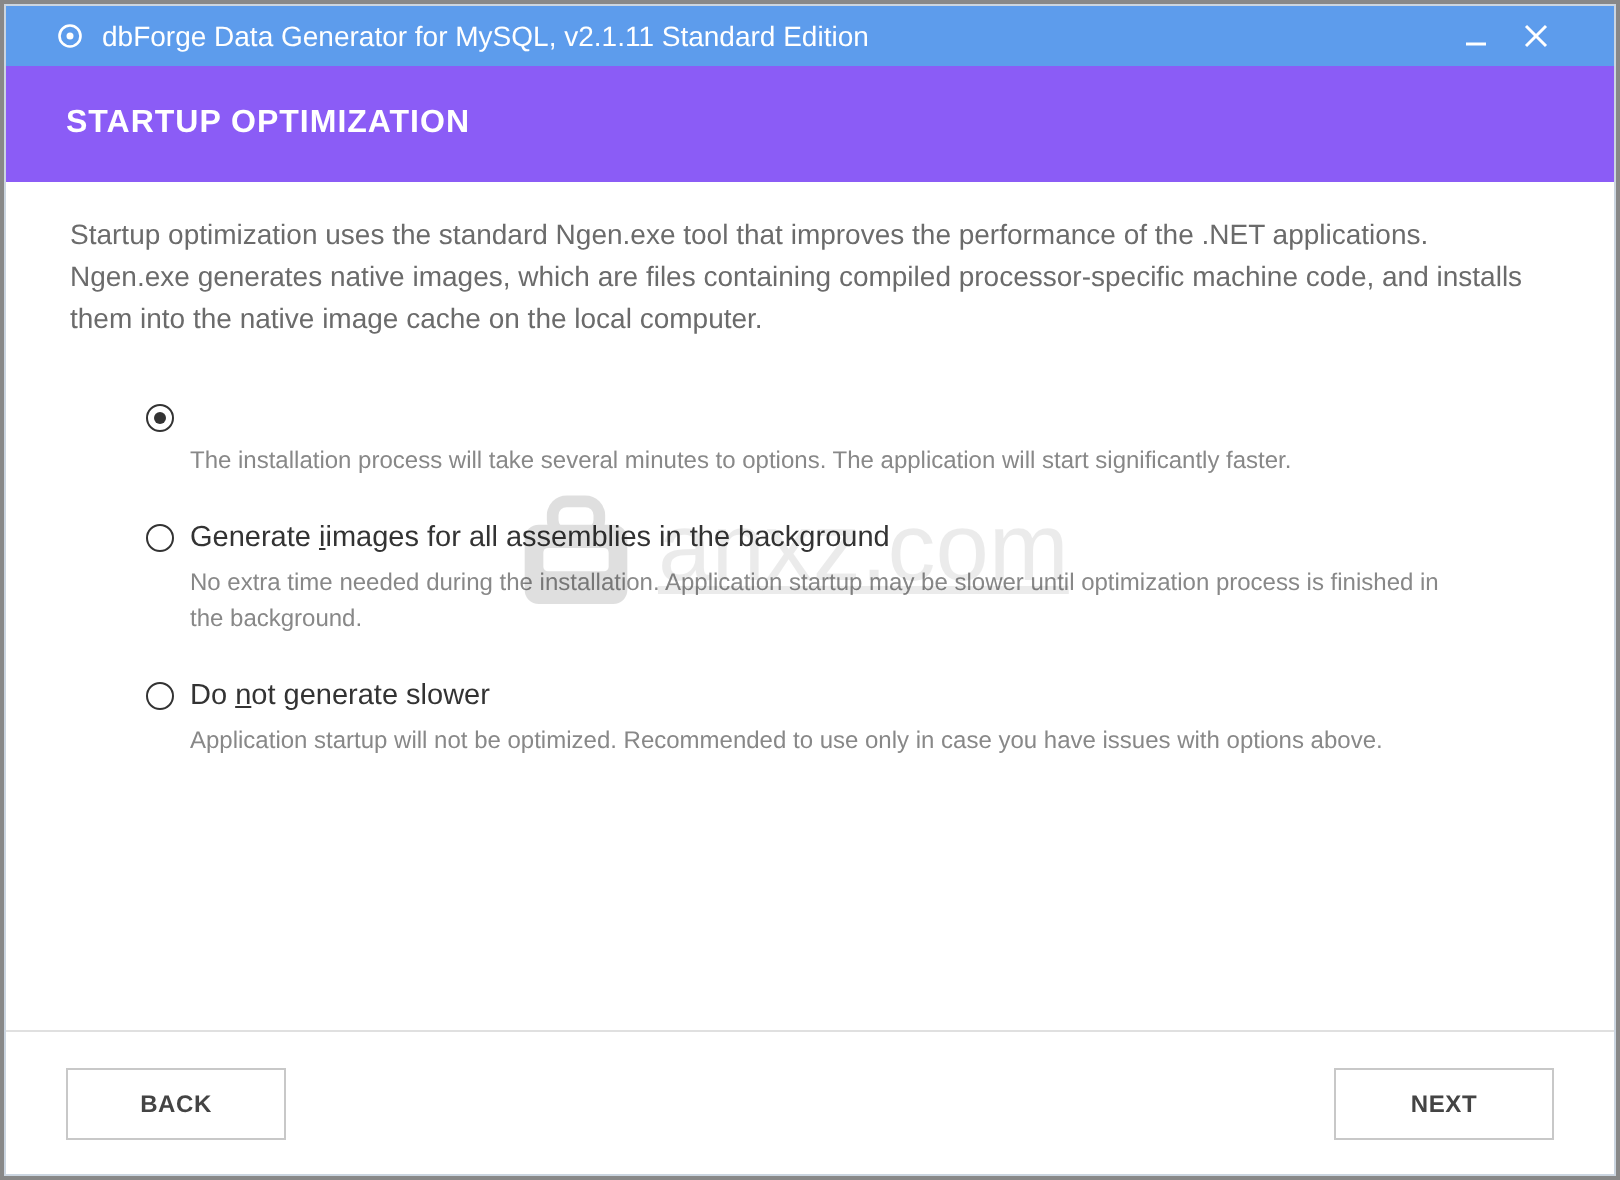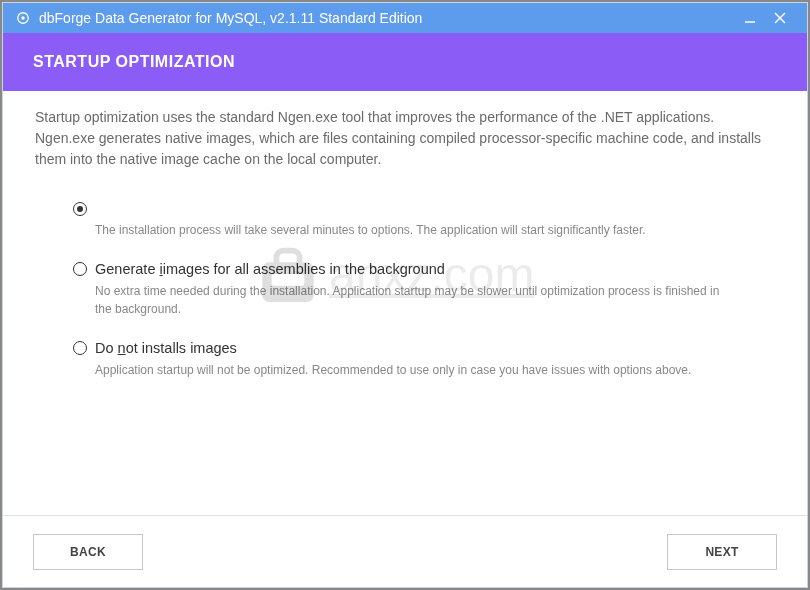--- a/index.html
+++ b/index.html
@@ -17,21 +17,21 @@
       background: #fff;
       border: 1px solid #cbd5e0;
       display: flex;
       flex-direction: column;
     }
     .titlebar {
       height: 30px;
       background: #5d9cec;
       display: flex;
       align-items: center;
-      padding: 0 12px;
+      padding: 0 24px;
       color: #fff;
       font-size: 14px;
     }
     .titlebar-icon {
       width: 16px;
       height: 16px;
       margin-right: 8px;
       display: flex;
       align-items: center;
       justify-content: center;
@@ -201,21 +201,21 @@
             <span>Generate </span><span class="u">i</span><span>images for all assemblies in the background</span>
           </span>
         </div>
         <div class="option-desc">No extra time needed during the installation. Application startup may be slower until optimization process is finished in the background.</div>
       </div>
 
       <div class="option">
         <div class="option-head">
           <span class="radio"></span>
           <span class="option-label">
-            <span>Do </span><span class="u">n</span><span>ot installs images</span>
+            <span>Do </span><span class="u">n</span><span>ot generate slower</span>
           </span>
         </div>
         <div class="option-desc">Application startup will not be optimized. Recommended to use only in case you have issues with options above.</div>
       </div>
 
     </div>
 
     <div class="watermark">
       <svg class="watermark-bag" viewBox="0 0 60 60">
         <rect x="8" y="20" width="44" height="34" rx="6" fill="#000"></rect>

